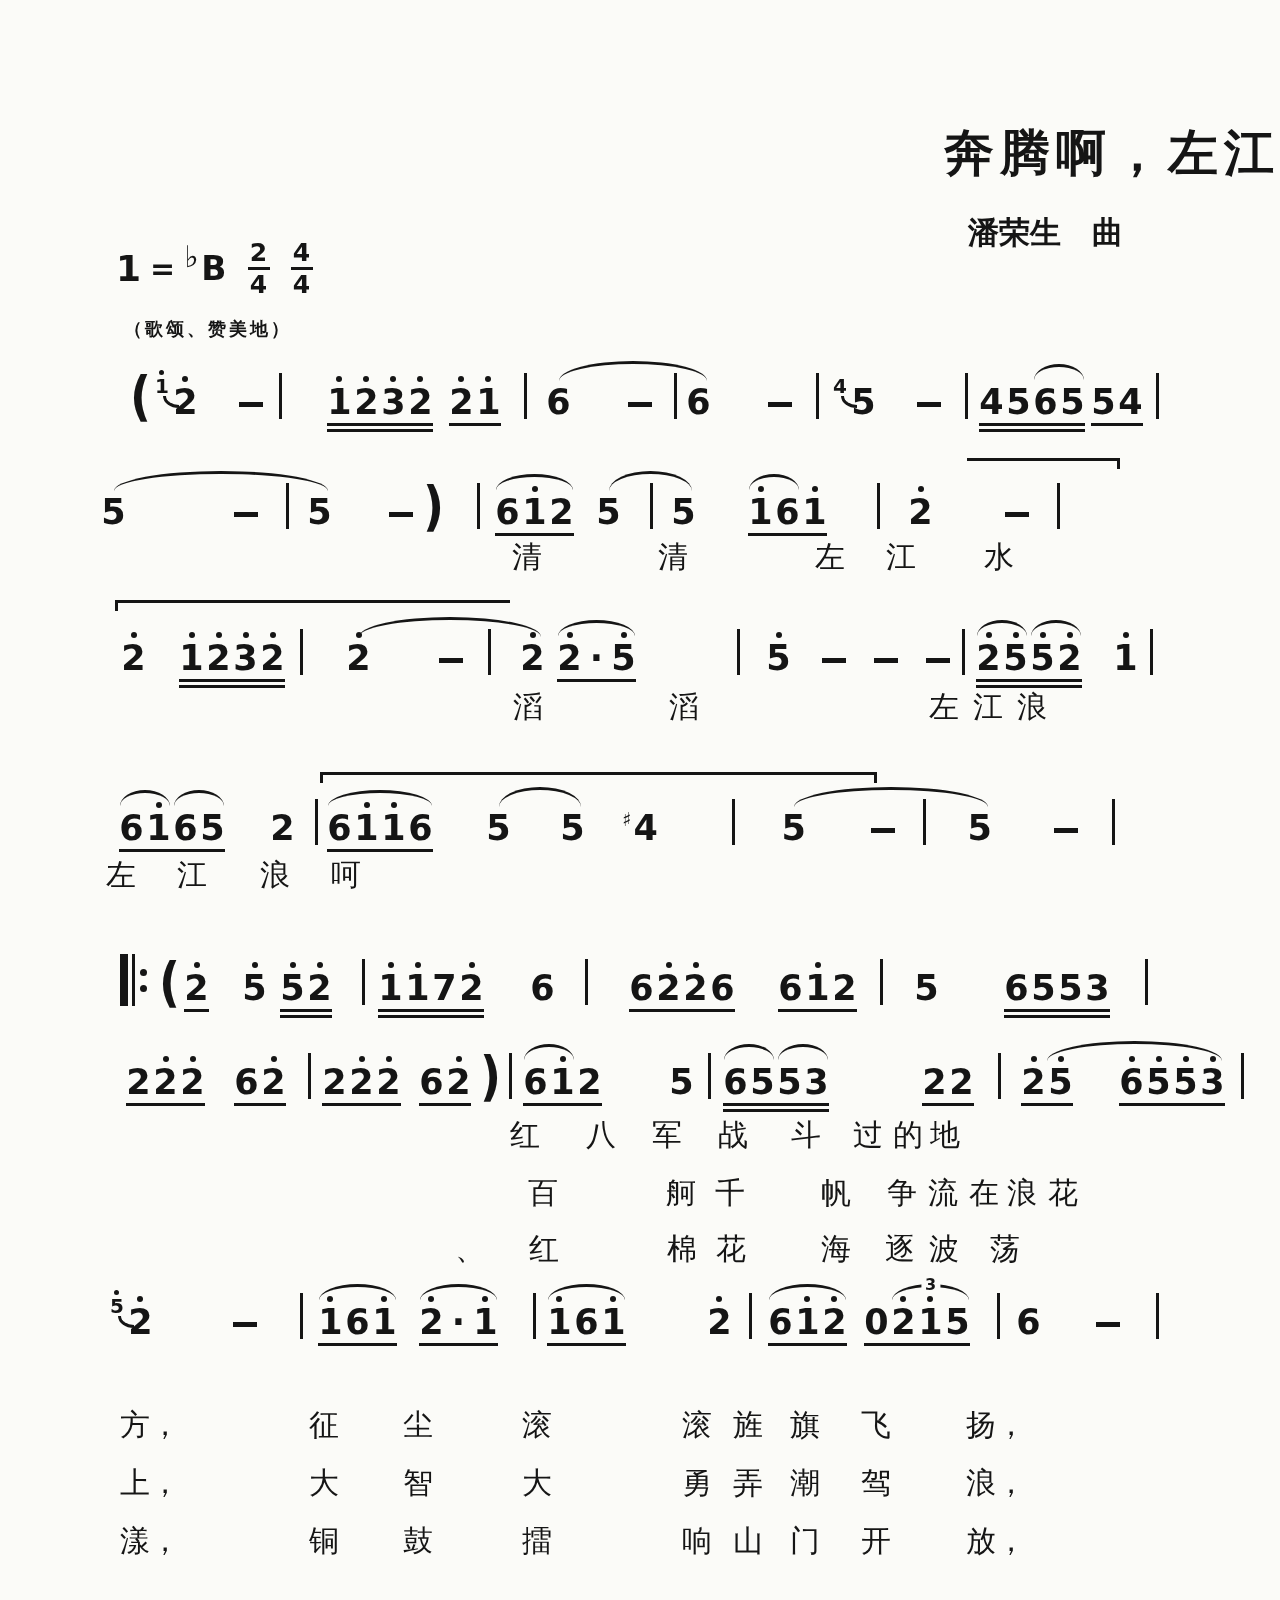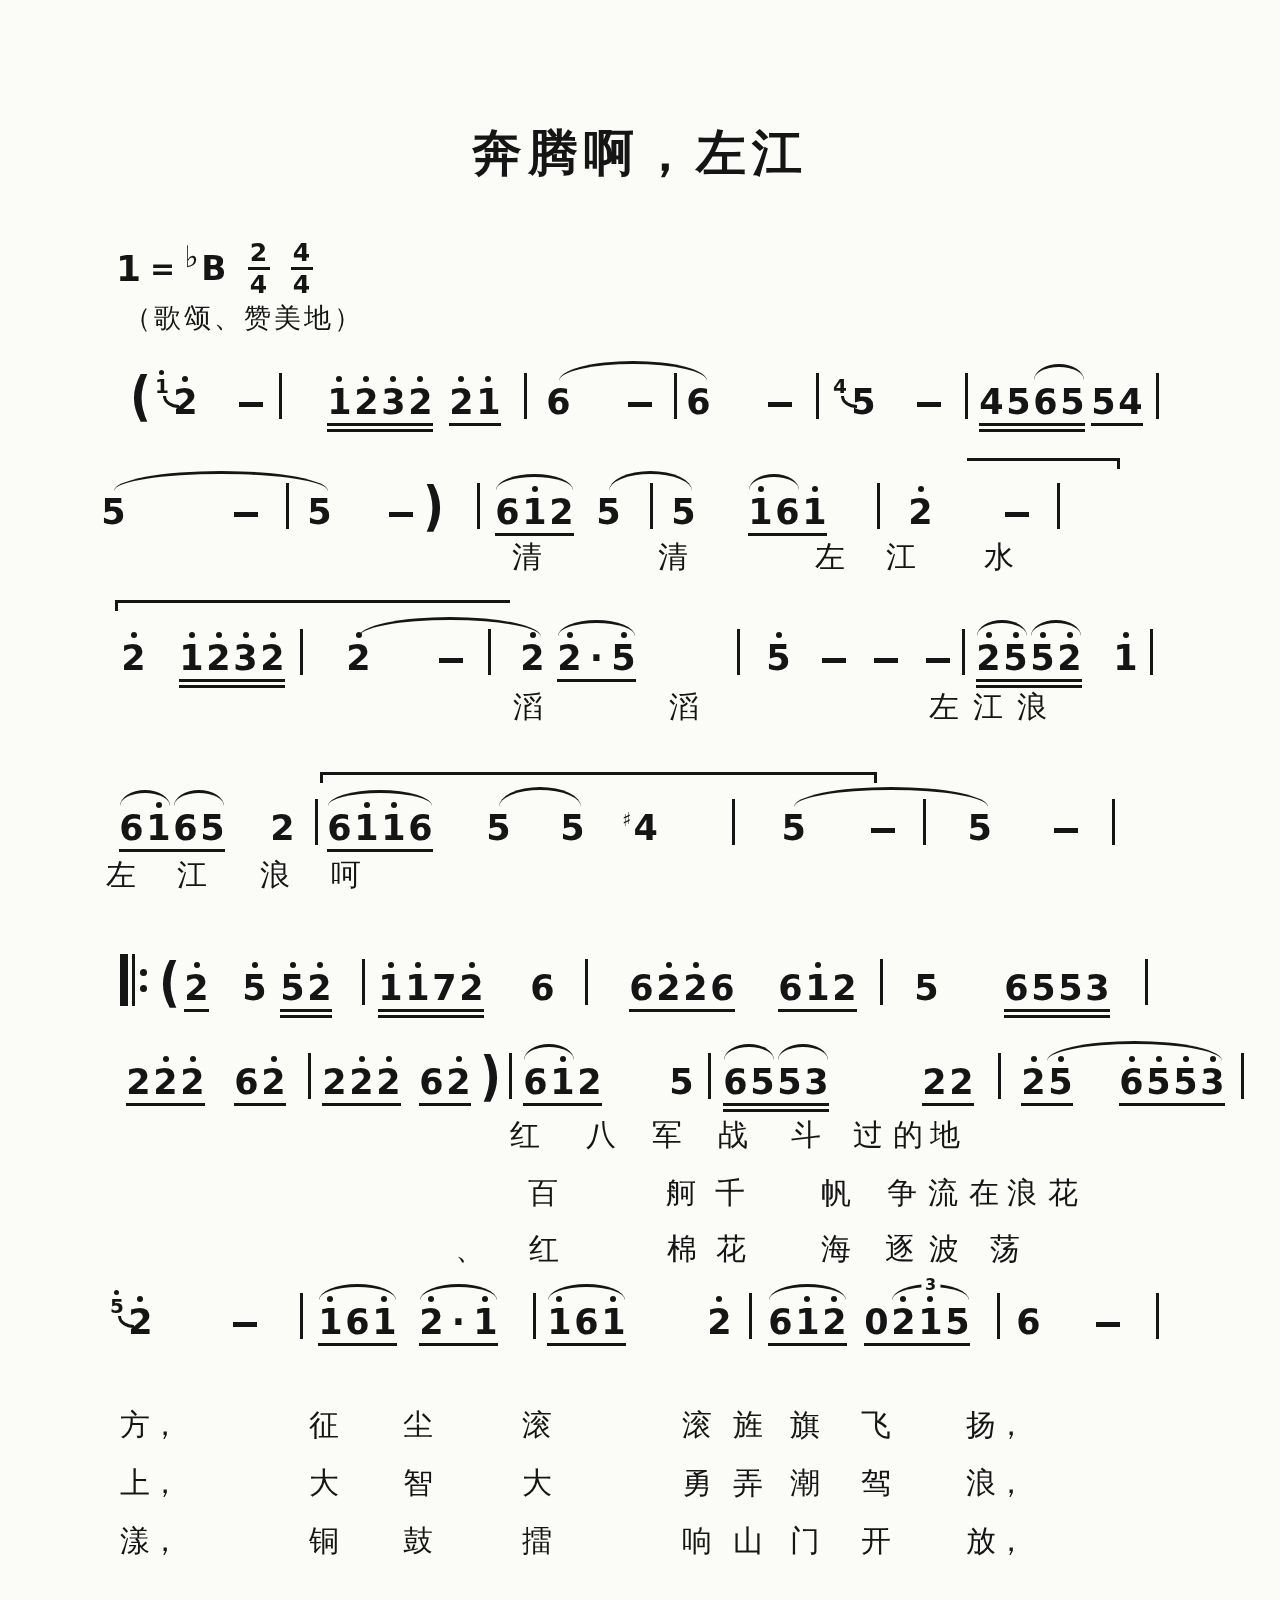--- a/index.html
+++ b/index.html
@@ -1,30 +1,30 @@
 <!DOCTYPE html>
 <html><head>
 <meta charset="utf-8">
 <style>
 html,body{margin:0;padding:0;background:#e8e8e8}
 i,span{font-style:normal}
 .page{position:relative;width:1280px;height:1600px;background:#fbfbf8;color:#151515;
   font-family:"DejaVu Sans","Liberation Sans",sans-serif;overflow:hidden;margin:0 auto}
-.title{position:absolute;top:120px;left:0;width:100%;text-align:center;
+.title{position:absolute;top:120px;left:0;width:100%;text-align:right;
   font-size:50px;font-weight:700;letter-spacing:6px;font-family:"DejaVu Serif","Liberation Serif",serif}
 .credits{position:absolute;top:206px;left:968px;font-size:31px;font-weight:700;line-height:1.72;white-space:nowrap}
 .keyline{position:absolute;top:240px;left:116px;display:flex;align-items:center;gap:9px;font-weight:700}
 .k1{font-size:36px}
 .keq{font-size:30px}
 .kflat{font-size:30px;position:relative;top:-12px;margin-right:-6px}
 .kletter{font-size:33px}
 .frac{display:inline-flex;flex-direction:column;align-items:center;line-height:1;
   font-size:25px;font-weight:700;margin-left:12px}
 .frac .fb{width:22px;height:3px;background:#151515;margin:2px 0}
-.expression{position:absolute;top:300px;left:124px;font-size:27px;font-weight:400;letter-spacing:3px}
+.expression{position:absolute;top:317px;left:124px;font-size:18px;font-weight:700;letter-spacing:3px}
 .system{position:absolute;left:100px;width:1080px;height:84px;display:flex;align-items:flex-end;
   padding-bottom:16px;box-sizing:border-box;white-space:nowrap}
 .sp{display:block;height:1px;flex:none}
 .bl{width:3px;height:46px;background:#151515;margin-bottom:1px;flex:none}
 .dash{width:24px;height:5px;background:#151515;margin-bottom:13px;flex:none}
 .paren{font-size:46px;font-weight:700;line-height:.9;transform:scaleY(1.15);margin-bottom:2px;flex:none}
 .rep{display:inline-flex;align-items:center;gap:4px;height:52px;flex:none}
 .rthick{width:8px;height:52px;background:#151515}
 .rthin{width:3px;height:52px;background:#151515}
 .rdots{display:inline-flex;flex-direction:column;gap:9px;margin-left:1px}
@@ -54,20 +54,21 @@
 .lyrics{position:absolute;left:100px;width:1120px;display:flex;font-size:30px;line-height:1.15;white-space:nowrap}
 .lch{display:inline-block}
 </style>
 </head>
 <body>
 
 <div class="page">
   <div class="title">奔腾啊，左江</div>
 
   <div class="credits">
+    <div>潘荣生　曲</div>
   </div>
 
   <div class="keyline">
     <span class="k1">1</span>
     <span class="keq">=</span>
     <span class="kflat">♭</span>
     <span class="kletter">B</span>
     <span class="frac">
       <i>2</i>
       <i class="fb"></i>

